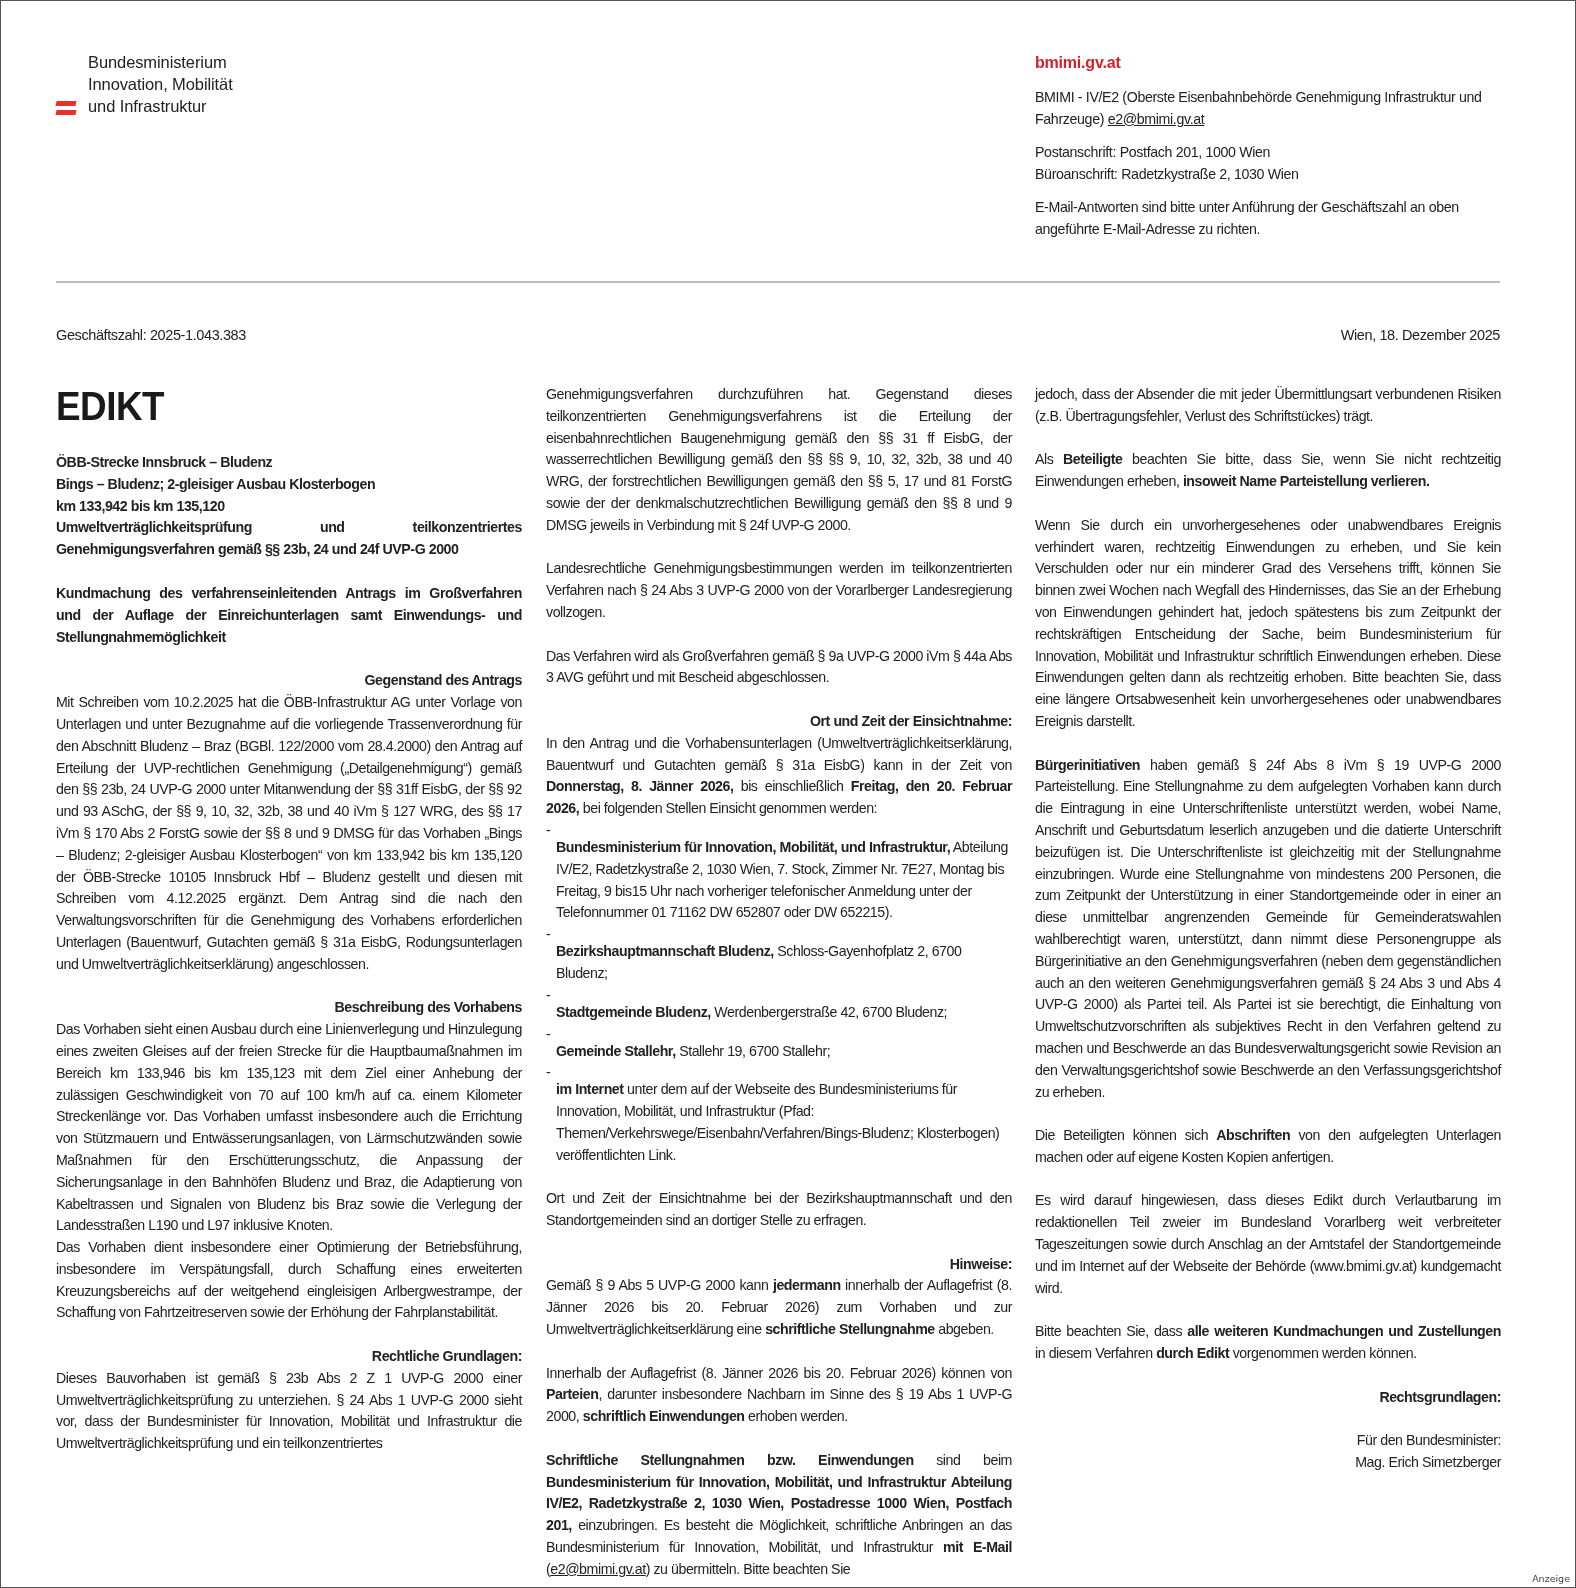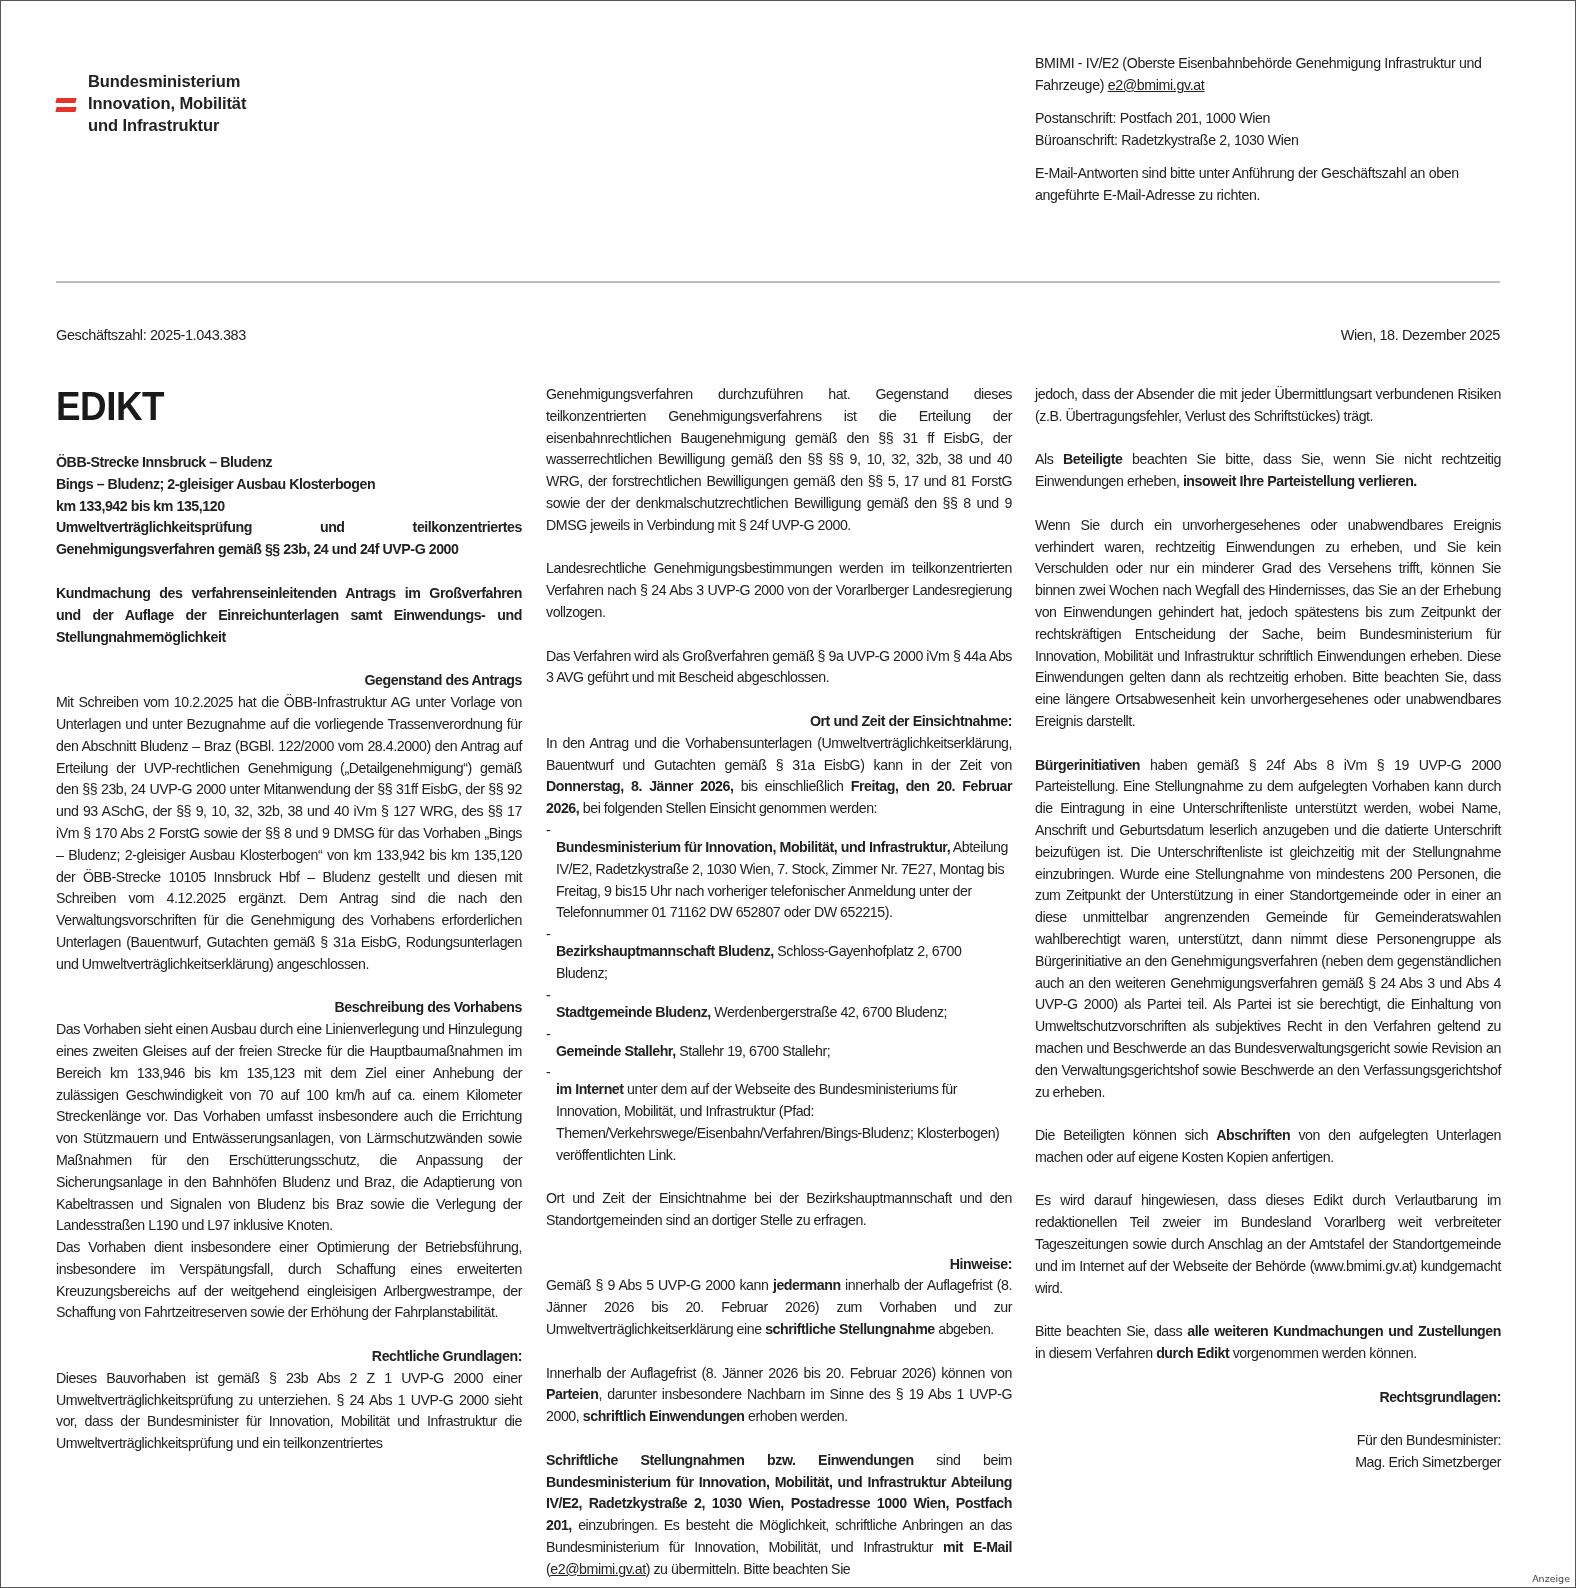--- a/index.html
+++ b/index.html
@@ -8,21 +8,21 @@
     font-family: "Liberation Sans", sans-serif;
     color: #1e1e1e;
     position: relative;
     overflow: hidden;
   }
   .frame {
     position: absolute; left: 0; top: 0; width: 1576px; height: 1588px;
     border: 1px solid #555;
   }
   .logo {
-    position: absolute; left: 56px; top: 70px; display: flex; align-items: center; font-weight: bold;
+    position: absolute; left: 56px; top: 51px; display: flex; align-items: flex-end;
   }
   .flag { width: 20px; height: 16px; margin-top: 5px; margin-right: 12px; position: relative; }
   .flag .bar { position: absolute; left: 0; width: 20px; height: 5px; background: #e6332a; }
   .flag .bar.b1 { top: 0; transform: skewX(-14deg); }
   .flag .bar.b2 { top: 9px; transform: skewX(-14deg); }
   .logo-text { font-size: 16.5px; line-height: 22px; color: #222; letter-spacing: -0.1px; }
   .logo-text div { display: block; }
 
   .contact {
     position: absolute; left: 1035px; top: 52px; width: 470px;
@@ -84,20 +84,21 @@
     <div class="bar b2" style="background: rgb(230, 51, 42);"></div>
   </div>
   <div class="logo-text">
     <div>Bundesministerium</div>
     <div>Innovation, Mobilität</div>
     <div>und Infrastruktur</div>
   </div>
 </div>
 
 <div class="contact">
+  <div class="site">bmimi.gv.at</div>
   <p>
     <span>BMIMI - IV/E2 (Oberste Eisenbahnbehörde Genehmigung Infrastruktur und Fahrzeuge) </span><span class="email">e2@bmimi.gv.at</span>
   </p>
   <p>
     <span>Postanschrift: Postfach 201, 1000 Wien</span><br>
     <span>Büroanschrift: Radetzkystraße 2, 1030 Wien</span>
   </p>
   <p>E-Mail-Antworten sind bitte unter Anführung der Geschäftszahl an oben angeführte E-Mail-Adresse zu richten.</p>
 </div>
 
@@ -159,21 +160,21 @@
       <div class="sec-title">Hinweise:</div>
       <div class="para"><span>Gemäß § 9 Abs 5 UVP-G 2000 kann </span><b>jedermann</b><span> innerhalb der Auflagefrist (8. Jänner 2026 bis 20. Februar 2026) zum Vorhaben und zur Umweltverträglichkeitserklärung eine </span><b>schriftliche Stellungnahme</b><span> abgeben.</span></div>
       <div class="para"><span>Innerhalb der Auflagefrist (8. Jänner 2026 bis 20. Februar 2026) können von </span><b>Parteien</b><span>, darunter insbesondere Nachbarn im Sinne des § 19 Abs 1 UVP-G 2000, </span><b>schriftlich Einwendungen</b><span> erhoben werden.</span></div>
       <div class="para tight"><b>Schriftliche Stellungnahmen bzw. Einwendungen</b><span> sind beim </span><b>Bundesministerium für Innovation, Mobilität, und Infrastruktur Abteilung IV/E2, Radetzkystraße 2, 1030 Wien, Postadresse 1000 Wien, Postfach 201,</b><span> einzubringen. Es besteht die Möglichkeit, schriftliche Anbringen an das Bundesministerium für Innovation, Mobilität, und Infrastruktur </span><b>mit E-Mail</b><span> (</span><span class="link-u">e2@bmimi.gv.at</span><span>) zu übermitteln. Bitte beachten Sie</span></div>
     </div>
 </div>
 
 <div class="col col3">
   <div class="flow">
       <div class="para"><span>jedoch, dass der Absender die mit jeder Übermittlungsart verbundenen Risiken (z.B. Übertragungsfehler, Verlust des Schriftstückes) trägt.</span></div>
-      <div class="para"><span>Als </span><b>Beteiligte</b><span> beachten Sie bitte, dass Sie, wenn Sie nicht rechtzeitig Einwendungen erheben, </span><b>insoweit Ihre Parteistellung verlieren.</b></div>
+      <div class="para"><span>Als </span><b>Beteiligte</b><span> beachten Sie bitte, dass Sie, wenn Sie nicht rechtzeitig Einwendungen erheben, </span><b>insoweit Name Parteistellung verlieren.</b></div>
       <div class="para"><span>Wenn Sie durch ein unvorhergesehenes oder unabwendbares Ereignis verhindert waren, rechtzeitig Einwendungen zu erheben, und Sie kein Verschulden oder nur ein minderer Grad des Versehens trifft, können Sie binnen zwei Wochen nach Wegfall des Hindernisses, das Sie an der Erhebung von Einwendungen gehindert hat, jedoch spätestens bis zum Zeitpunkt der rechtskräftigen Entscheidung der Sache, beim Bundesministerium für Innovation, Mobilität und Infrastruktur schriftlich Einwendungen erheben. Diese Einwendungen gelten dann als rechtzeitig erhoben. Bitte beachten Sie, dass eine längere Ortsabwesenheit kein unvorhergesehenes oder unabwendbares Ereignis darstellt.</span></div>
       <div class="para"><b>Bürgerinitiativen</b><span> haben gemäß § 24f Abs 8 iVm § 19 UVP-G 2000 Parteistellung. Eine Stellungnahme zu dem aufgelegten Vorhaben kann durch die Eintragung in eine Unterschriftenliste unterstützt werden, wobei Name, Anschrift und Geburtsdatum leserlich anzugeben und die datierte Unterschrift beizufügen ist. Die Unterschriftenliste ist gleichzeitig mit der Stellungnahme einzubringen. Wurde eine Stellungnahme von mindestens 200 Personen, die zum Zeitpunkt der Unterstützung in einer Standortgemeinde oder in einer an diese unmittelbar angrenzenden Gemeinde für Gemeinderatswahlen wahlberechtigt waren, unterstützt, dann nimmt diese Personengruppe als Bürgerinitiative an den Genehmigungsverfahren (neben dem gegenständlichen auch an den weiteren Genehmigungsverfahren gemäß § 24 Abs 3 und Abs 4 UVP-G 2000) als Partei teil. Als Partei ist sie berechtigt, die Einhaltung von Umweltschutzvorschriften als subjektives Recht in den Verfahren geltend zu machen und Beschwerde an das Bundesverwaltungsgericht sowie Revision an den Verwaltungsgerichtshof sowie Beschwerde an den Verfassungsgerichtshof zu erheben.</span></div>
       <div class="para"><span>Die Beteiligten können sich </span><b>Abschriften</b><span> von den aufgelegten Unterlagen machen oder auf eigene Kosten Kopien anfertigen.</span></div>
       <div class="para"><span>Es wird darauf hingewiesen, dass dieses Edikt durch Verlautbarung im redaktionellen Teil zweier im Bundesland Vorarlberg weit verbreiteter Tageszeitungen sowie durch Anschlag an der Amtstafel der Standortgemeinde und im Internet auf der Webseite der Behörde (www.bmimi.gv.at) kundgemacht wird.</span></div>
       <div class="para"><span>Bitte beachten Sie, dass </span><b>alle weiteren Kundmachungen und Zustellungen</b><span> in diesem Verfahren </span><b>durch Edikt</b><span> vorgenommen werden können.</span></div>
       <div class="sec-title">Rechtsgrundlagen:</div>
     </div>
   <div class="sign">
     <div>Für den Bundesminister:</div>
     <div>Mag. Erich Simetzberger</div>

